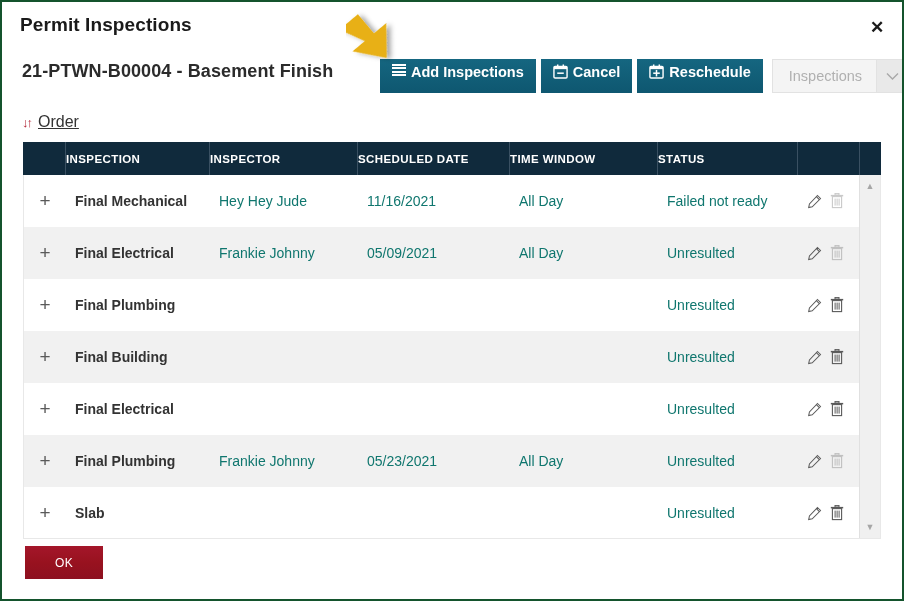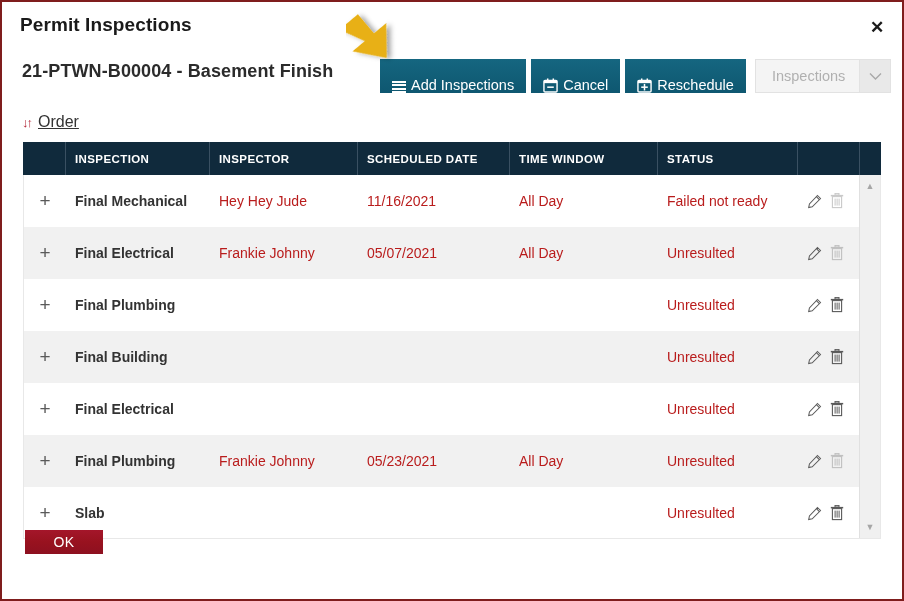--- a/index.html
+++ b/index.html
@@ -13,21 +13,21 @@
     font-family: "Liberation Sans", sans-serif;
     overflow: hidden;
   }
 
   .dialog {
     position: relative;
     box-sizing: border-box;
     width: 904px;
     height: 601px;
     background: #ffffff;
-    border: 2px solid #7f1d1d;
+    border: 2px solid #14532d;
     overflow: hidden;
   }
 
   
   .title-row {
     position: absolute;
     left: 0; top: 0;
     width: 100%;
     height: 46px;
   }
@@ -74,28 +74,28 @@
   .actions {
     position: absolute;
     left: 378px;
     top: 57px;
     display: flex;
     align-items: stretch;
     height: 34px;
   }
   .btn {
     display: inline-flex;
-    align-items: flex-end;
+    align-items: flex-start;
     gap: 5px;
     height: 34px;
-    padding: 0 12px;
+    padding: 5px 12px;
     background: linear-gradient(to bottom, #156680 0%, #0e5770 100%);
     color: #ffffff;
     font-size: 14.5px;
-    font-weight: normal;
+    font-weight: bold;
     border: none;
     cursor: pointer;
     font-family: "Liberation Sans", sans-serif;
     white-space: nowrap;
     box-sizing: border-box;
   }
   .btn + .btn { margin-left: 5px; }
 
   .btn .ico { display: inline-flex; align-items: center; }
 
@@ -179,21 +179,20 @@
     height: 33px;
     background: #102a3c;
     color: #ffffff;
   }
   .th {
     display: flex;
     align-items: center;
     font-size: 11.5px;
     font-weight: bold;
     letter-spacing: .4px;
-    padding-left: 9px;
     box-sizing: border-box;
     border-left: 1px solid #3a5062;
   }
   .th:first-child { border-left: none; }
 
   .col-exp   { width: 42px;  padding-left: 0; }
   .col-insp  { width: 144px; }
   .col-ir    { width: 148px; }
   .col-date  { width: 152px; }
   .col-time  { width: 148px; }
@@ -221,21 +220,21 @@
     box-sizing: border-box;
   }
   .tr.odd  { background: #ffffff; }
   .tr.even { background: #f1f1f1; }
 
   .td {
     display: flex;
     align-items: center;
     box-sizing: border-box;
     font-size: 14px;
-    color: #b91c1c;
+    color: #0f766e;
     padding-left: 9px;
     height: 100%;
   }
   .td.exp {
     justify-content: center;
     padding-left: 0;
     font-size: 19px;
     color: #5a5a5a;
     cursor: pointer;
   }
@@ -284,26 +283,26 @@
     font-size: 9px;
     line-height: 1;
   }
   .sb-arrow.up   { top: 3px; }
   .sb-arrow.down { bottom: 3px; }
 
   
   .ok-btn {
     position: absolute;
     left: 23px;
-    top: 528px;
+    top: 544px;
     width: 78px;
-    height: 24px;
+    height: 33px;
     background: linear-gradient(to bottom, #a4162a 0%, #98121f 50%, #8d1020 100%);
     color: #ffffff;
-    font-size: 14px;
+    font-size: 12px;
     border: none;
     cursor: pointer;
     font-family: "Liberation Sans", sans-serif;
     letter-spacing: .3px;
   }
 
   
   .arrow-annot {
     position: absolute;
     left: 344px;
@@ -419,21 +418,21 @@
                   <rect x="6.6" y="5.6" width="1" height="7" fill="#5a5a5a"></rect>
                   <rect x="8.6" y="5.6" width="1" height="7" fill="#5a5a5a"></rect>
                 </svg>
               </span>
             </div>
           </div>
           <div class="tr even">
             <div class="td exp col-exp">+</div>
             <div class="td name col-insp">Final Electrical</div>
             <div class="td col-ir">Frankie Johnny</div>
-            <div class="td col-date">05/07/2021</div>
+            <div class="td col-date">05/09/2021</div>
             <div class="td col-time">All Day</div>
             <div class="td col-stat">Unresulted</div>
             <div class="td actions-cell col-act">
               <span class="icon-btn">
                 <svg width="15" height="15" viewBox="0 0 16 16">
                   <path d="M11.2 1.6 L14.4 4.8 L5.6 13.6 L1.8 14.4 L2.6 10.6 Z" fill="none" stroke="#5a5a5a" stroke-width="1.1"></path>
                   <path d="M10 2.8 L13.2 6" fill="none" stroke="#5a5a5a" stroke-width="1.1"></path>
                 </svg>
               </span>
               <span class="icon-btn dim">

